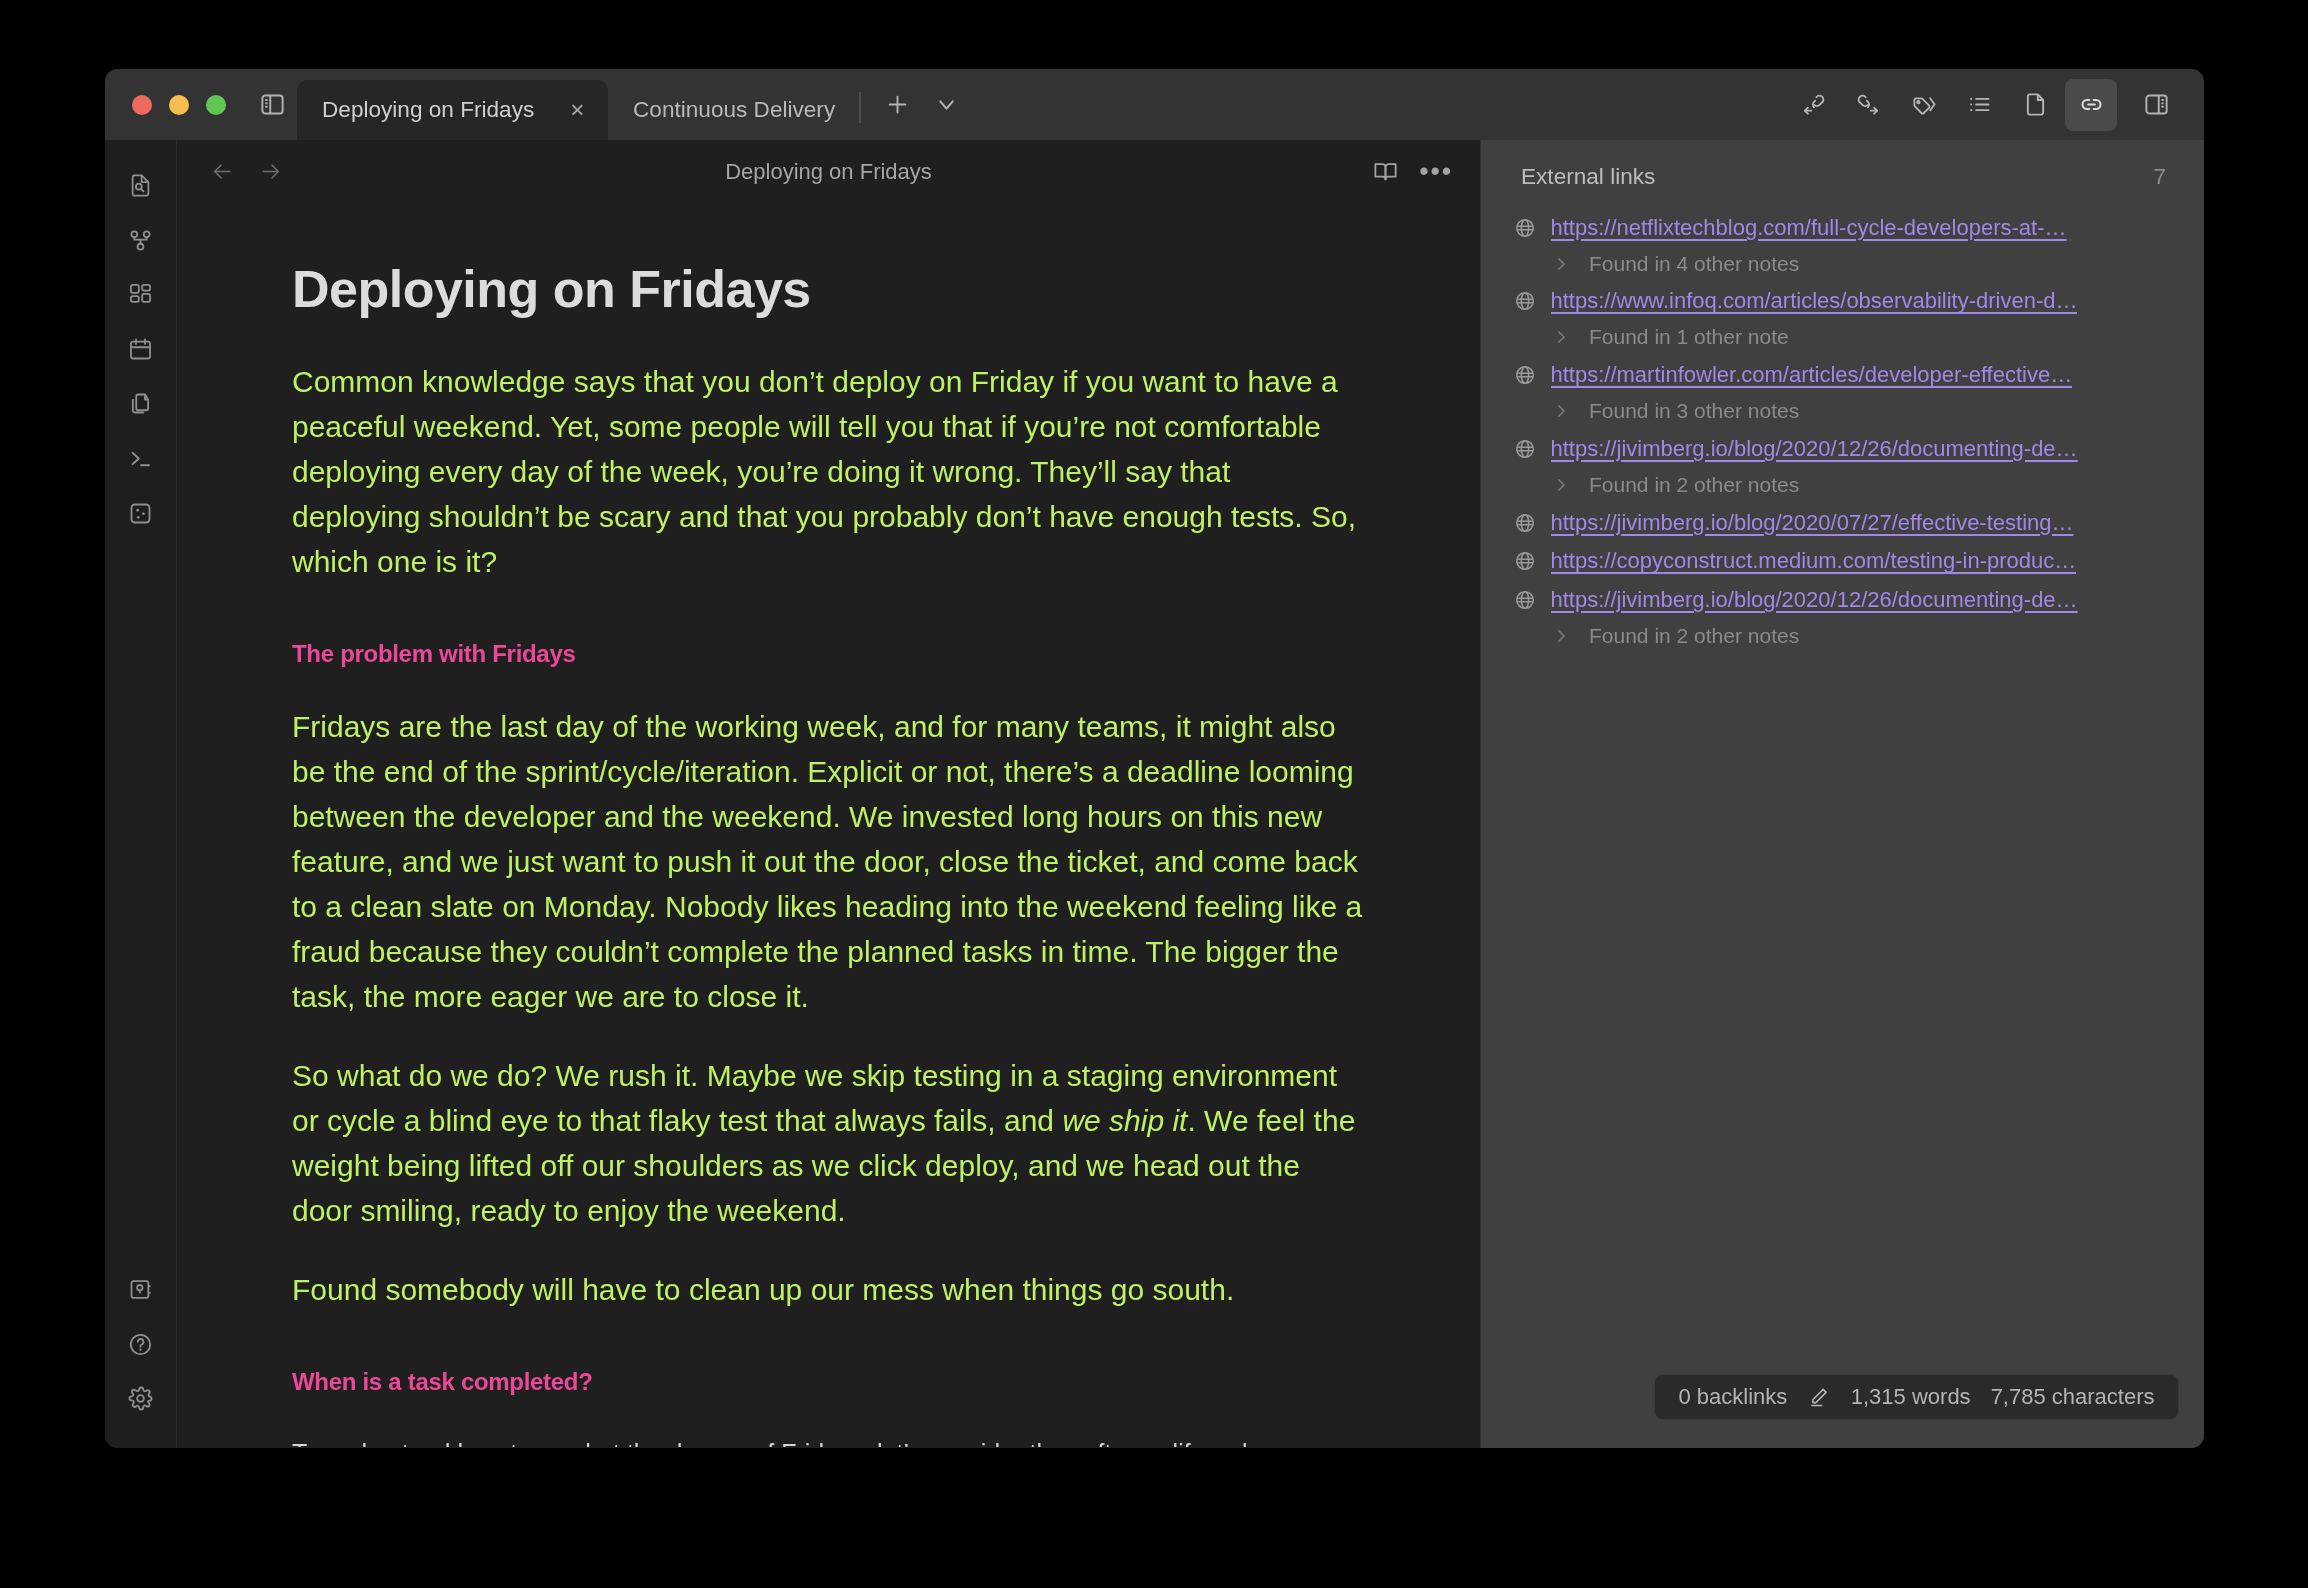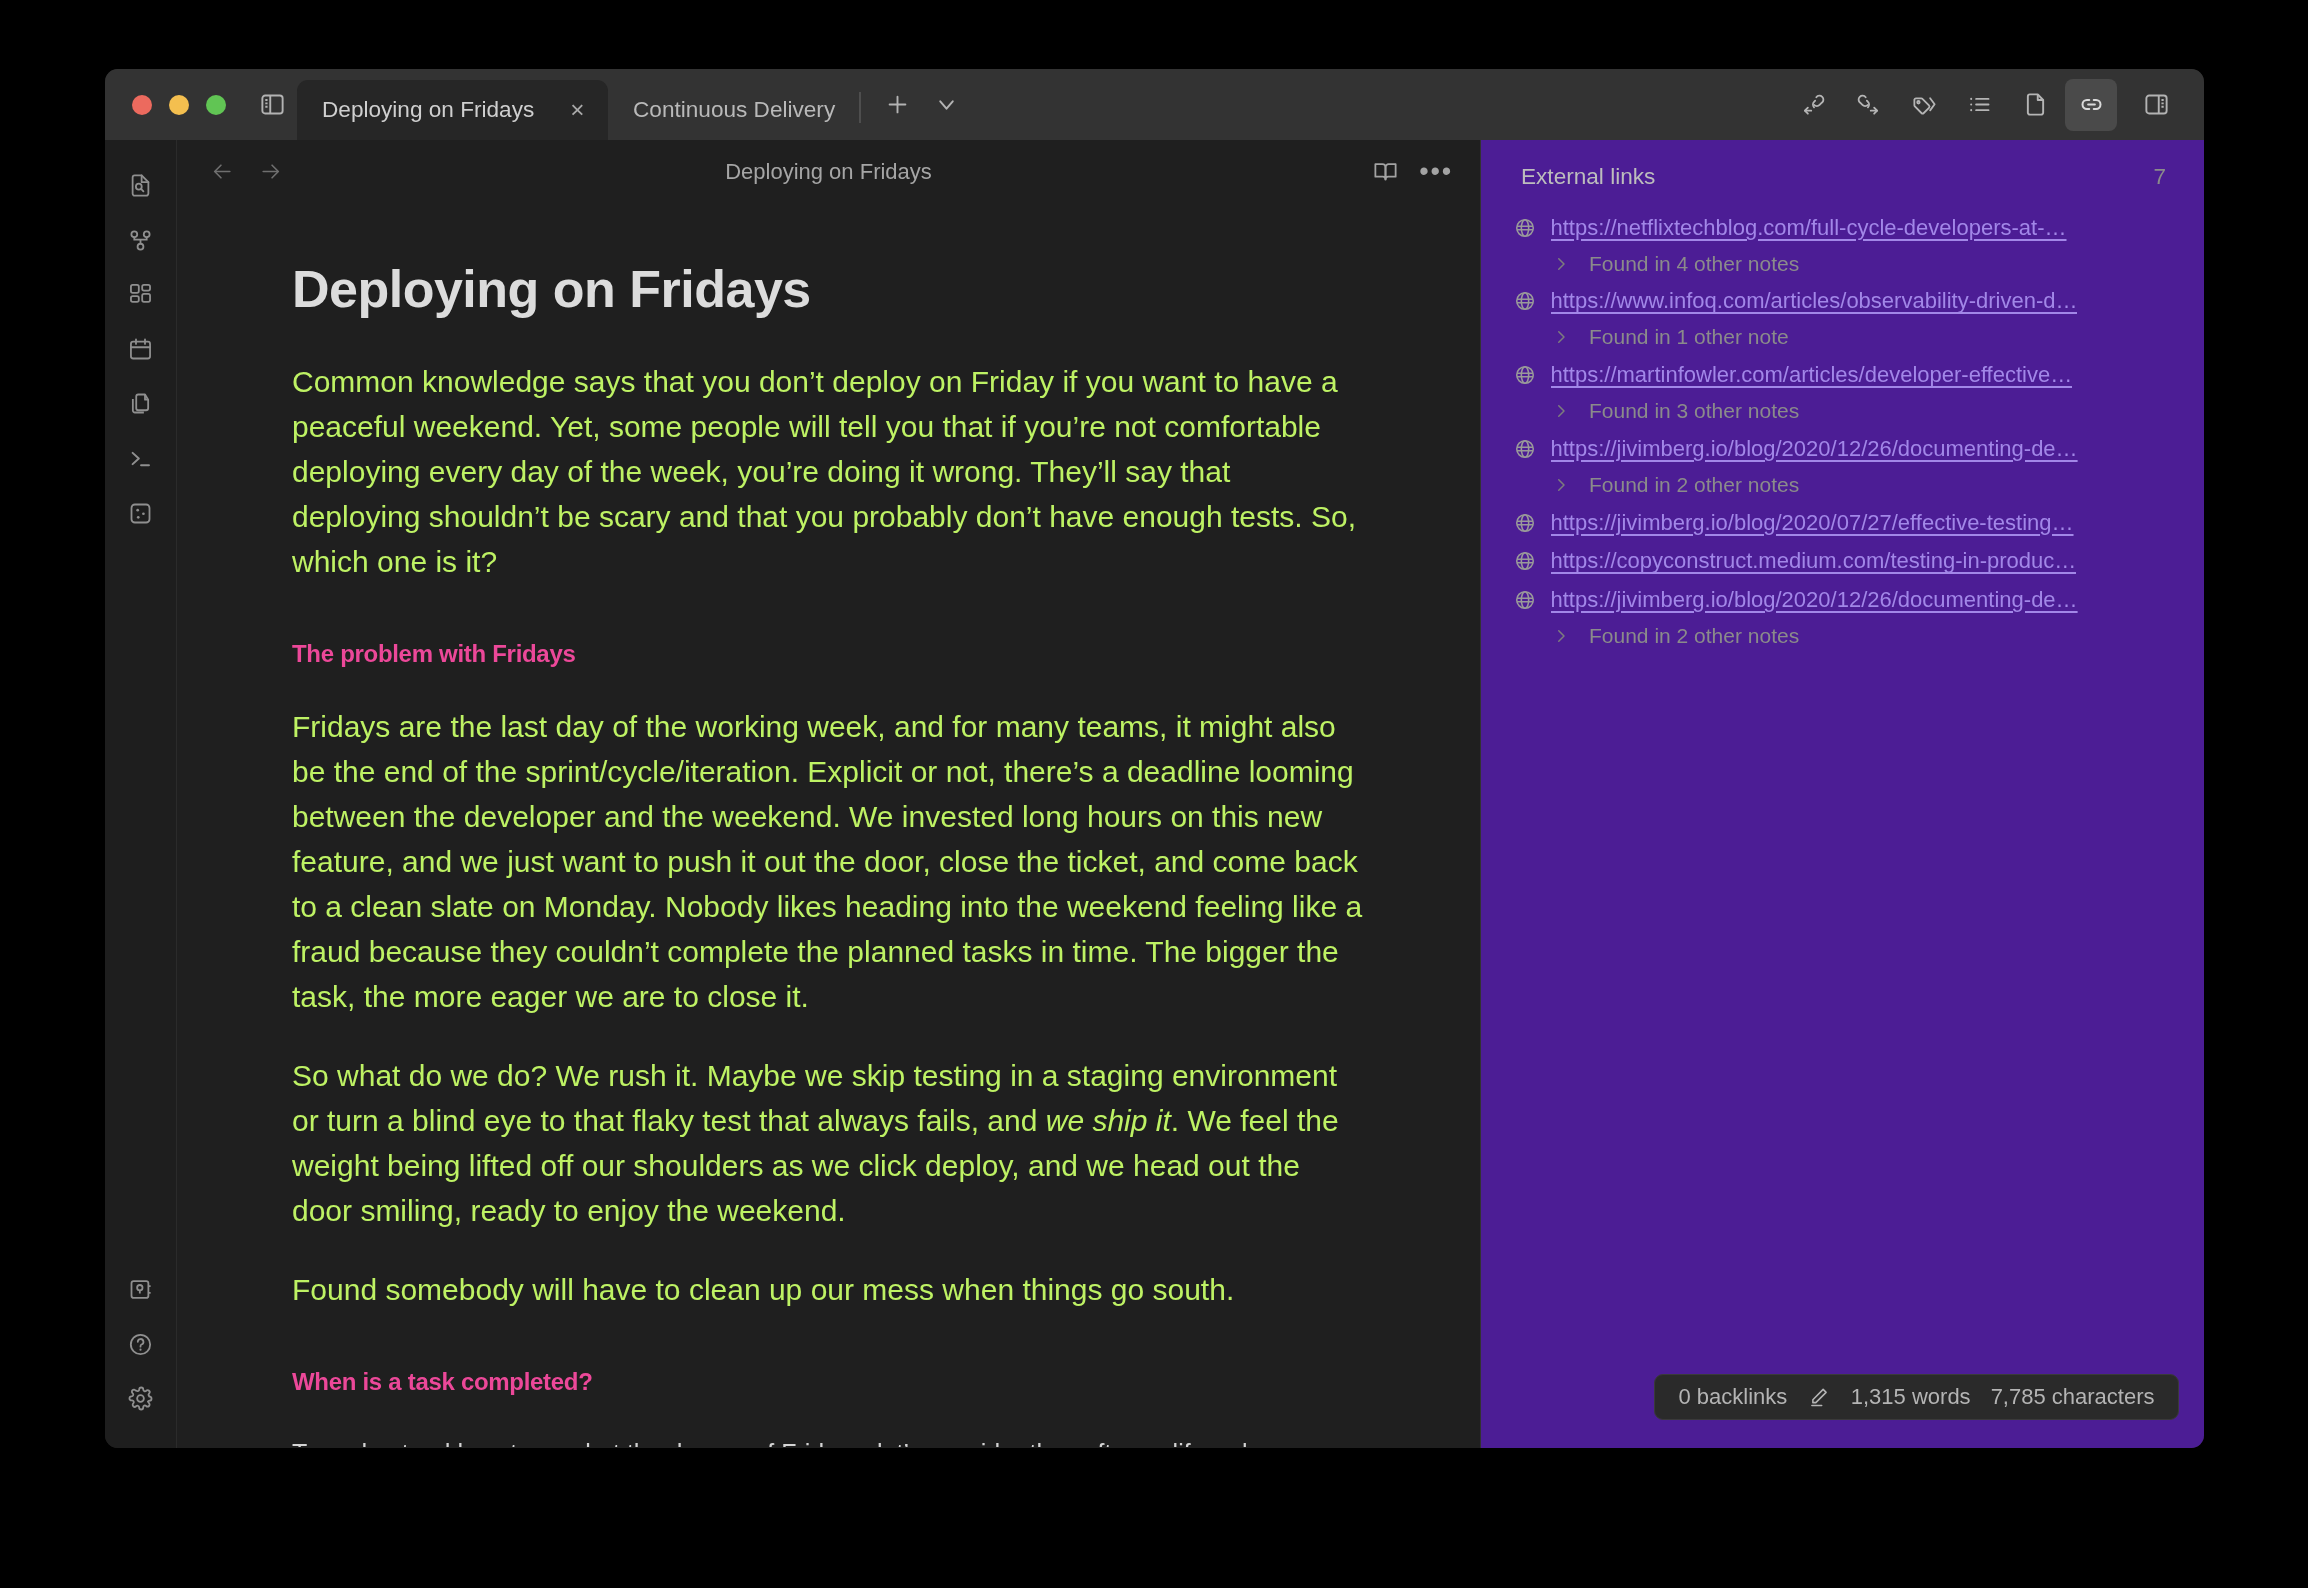--- a/index.html
+++ b/index.html
@@ -230,21 +230,21 @@
     line-height: 43px;
     color: #d4d4d4;
     height: 14.5px;
     overflow: hidden;
   }
 
   
   #right-panel {
     width: 724px;
     flex: 0 0 724px;
-    background: #4c1d95;
+    background: #404040;
     border-left: 0.9px solid #323232;
     display: flex;
     flex-direction: column;
     min-width: 0;
   }
   #right-panel-header {
     display: flex;
     align-items: center;
     padding: 23.5px 38px 16.3px 40px;
   }
@@ -551,21 +551,21 @@
       </div>
 
       <div id="note-scroll">
         <div id="note-content">
           <h1>Deploying on Fridays</h1>
           <p>Common knowledge says that you don’t deploy on Friday if you want to have a peaceful weekend. Yet, some people will tell you that if you’re not comfortable deploying every day of the week, you’re doing it wrong. They’ll say that deploying shouldn’t be scary and that you probably don’t have enough tests. So, which one is it?</p>
 
           <h2>The problem with Fridays</h2>
           <p>Fridays are the last day of the working week, and for many teams, it might also be the end of the sprint/cycle/iteration. Explicit or not, there’s a deadline looming between the developer and the weekend. We invested long hours on this new feature, and we just want to push it out the door, close the ticket, and come back to a clean slate on Monday. Nobody likes heading into the weekend feeling like a fraud because they couldn’t complete the planned tasks in time. The bigger the task, the more eager we are to close it.</p>
 
-          <p><span>So what do we do? We rush it. Maybe we skip testing in a staging environment or turn a blind eye to that flaky test that always fails, and </span><em>we ship it</em><span>. We feel the weight being lifted off our shoulders as we click deploy, and we head out the door smiling, ready to enjoy the weekend.</span></p>
+          <p><span>So what do we do? We rush it. Maybe we skip testing in a staging environment or cycle a blind eye to that flaky test that always fails, and </span><em>we ship it</em><span>. We feel the weight being lifted off our shoulders as we click deploy, and we head out the door smiling, ready to enjoy the weekend.</span></p>
 
           <p>Found somebody will have to clean up our mess when things go south.</p>
 
           <h2>When is a task completed?</h2>
           <div class="clipped-line">To understand how to combat the danger of Fridays, let’s consider the software lifecycle</div>
         </div>
       </div>
     </div>
 
     <div id="right-panel">

